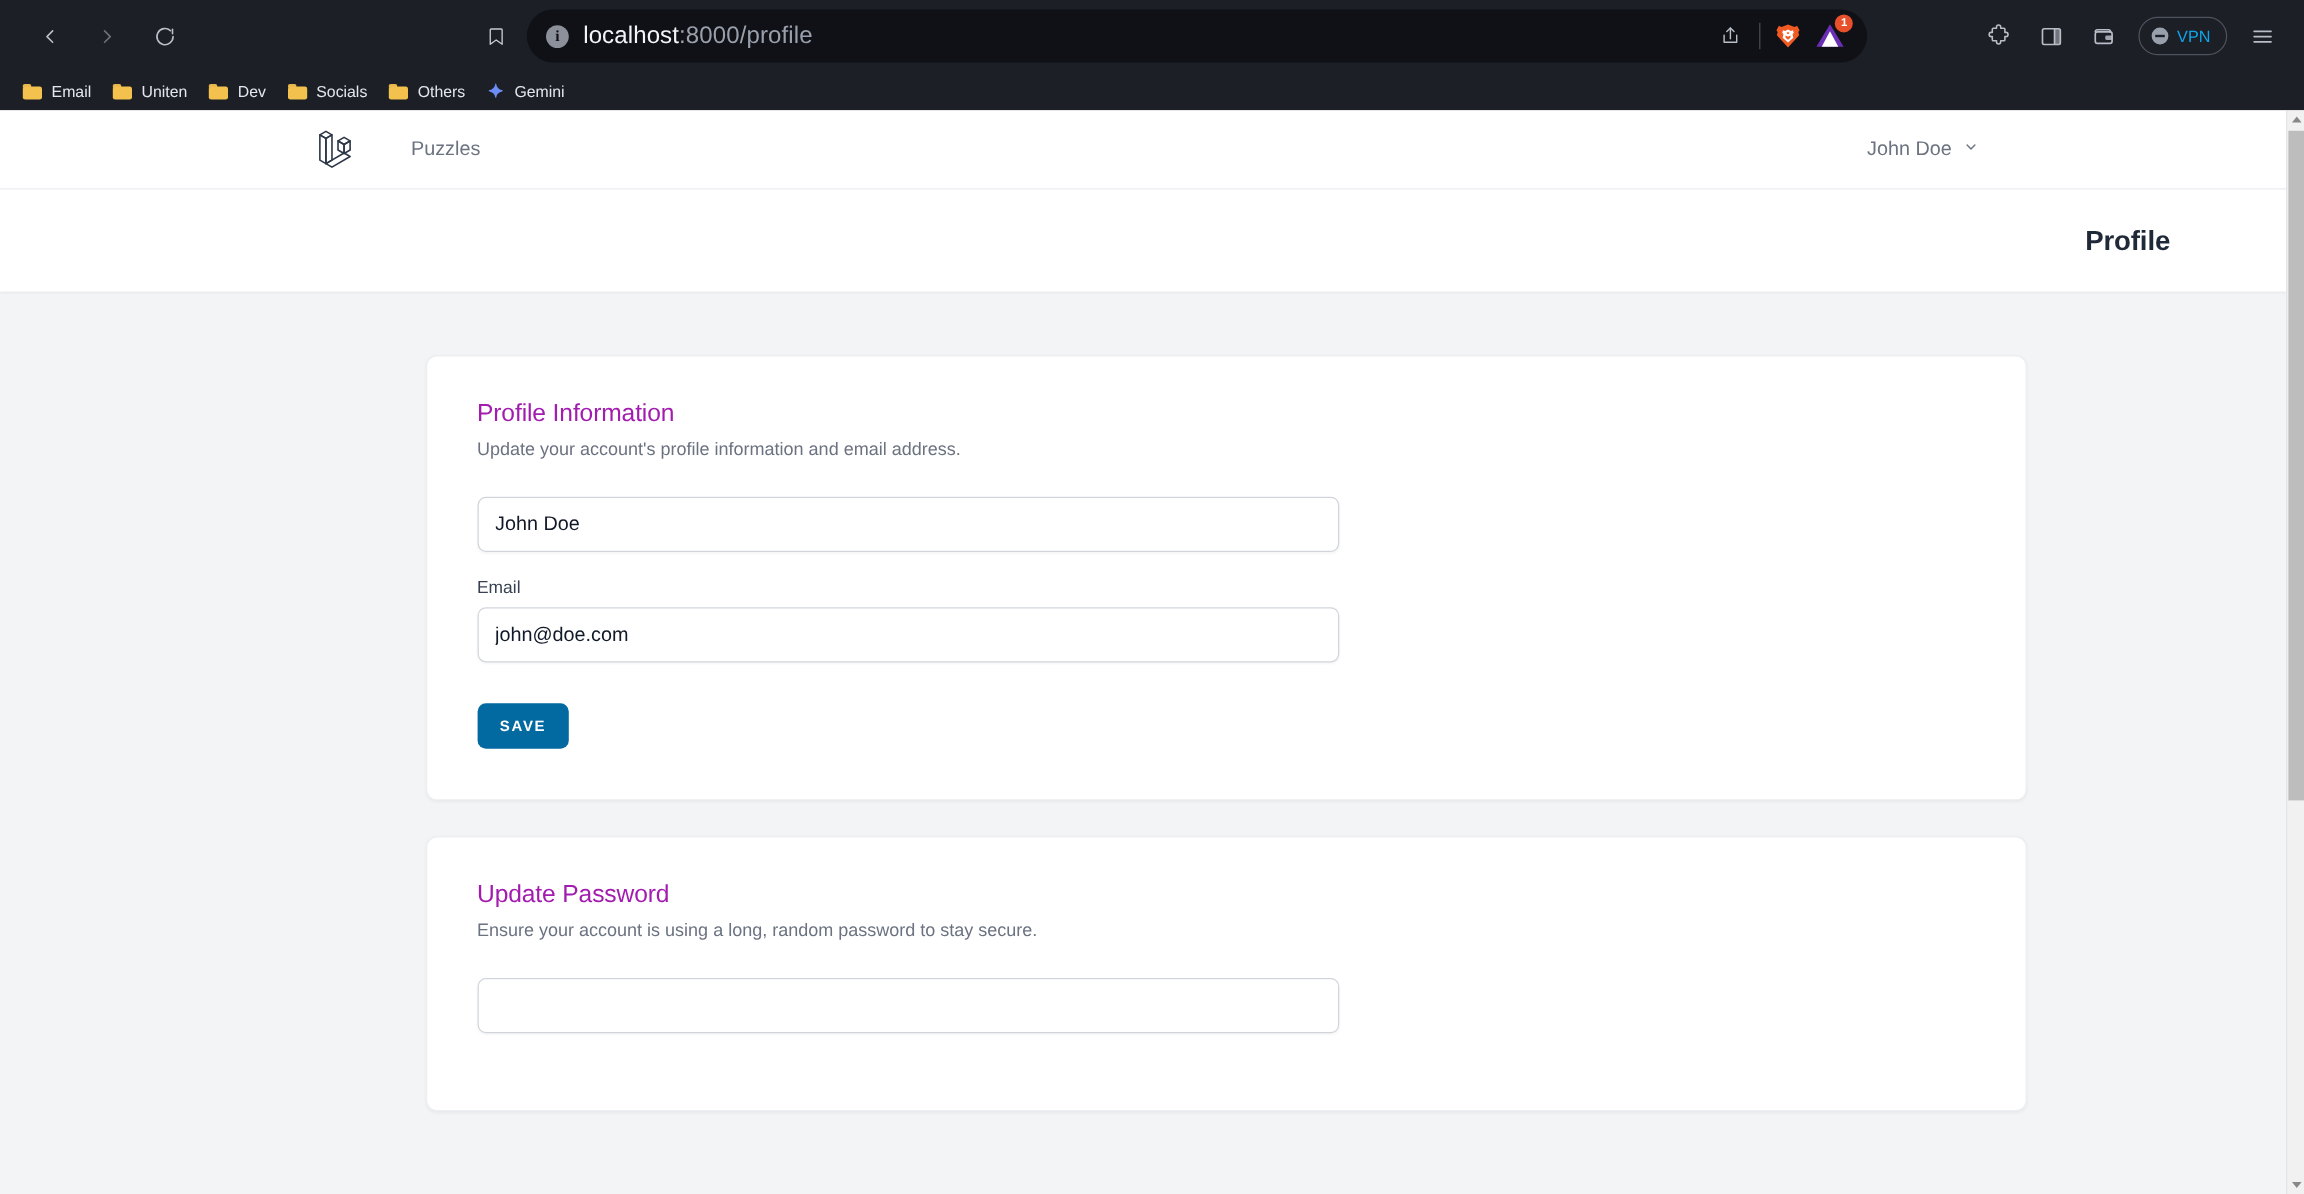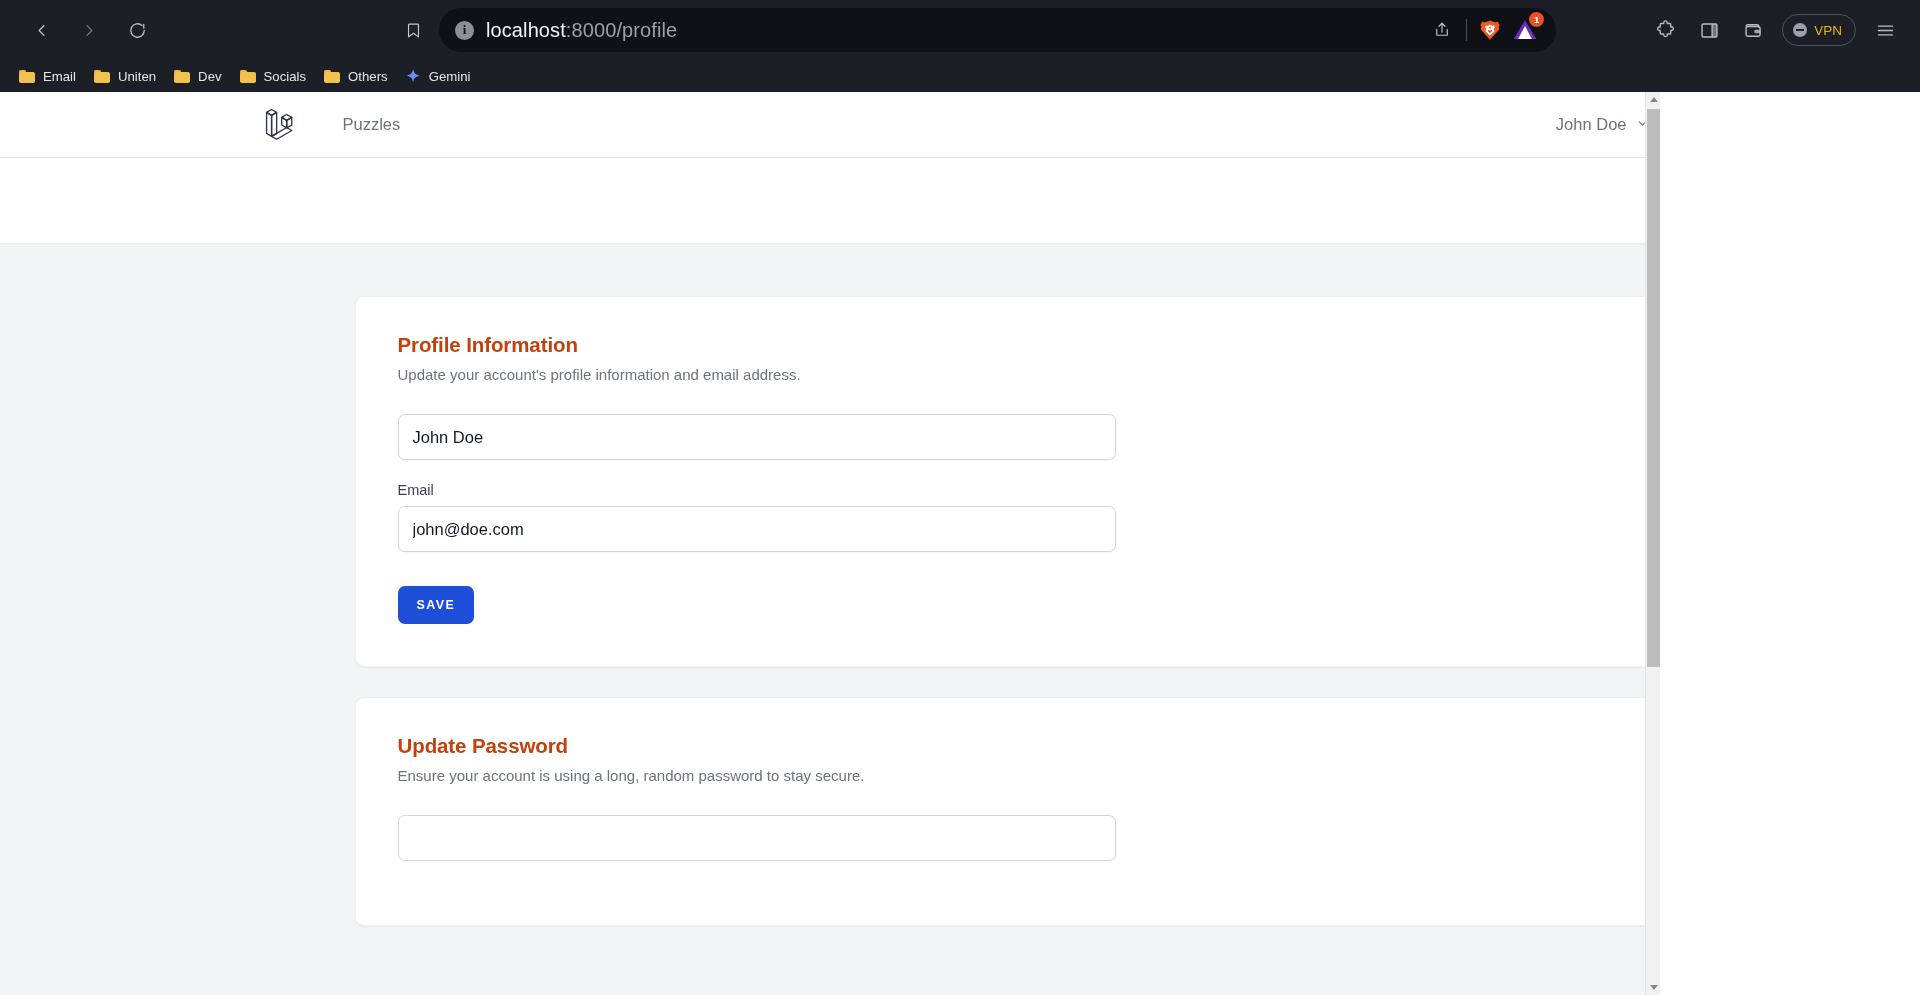--- a/index.html
+++ b/index.html
@@ -135,21 +135,21 @@
   }
 
   .vpn-pill {
     display: flex;
     align-items: center;
     gap: 7px;
     border: 1px solid #4e545f;
     border-radius: 17px;
     height: 32px;
     padding: 0 13px 0 10px;
-    color: #eab308;
+    color: #0ea5e9;
     font-size: 13.5px;
     margin: 0 6px;
   }
   .vpn-dot {
     width: 14px; height: 14px;
     border-radius: 50%;
     background: #9aa0ab;
     display: flex; align-items: center; justify-content: center;
   }
   .vpn-dot i {
@@ -198,21 +198,21 @@
     border-radius: 2px;
   }
   .gemini-icon {
     width: 15px; height: 15px;
     flex-shrink: 0;
   }
 
   
   .viewport {
     position: relative;
-    width: 1660px;
+    width: 1920px;
     height: 903px;
     background: #ffffff;
     overflow: hidden;
   }
 
   .page {
     width: 1905px;
     height: 903px;
     background: #f3f4f6;
     overflow: hidden;
@@ -291,22 +291,22 @@
     background: #ffffff;
     border: 1px solid #eceef1;
     border-radius: 9px;
     box-shadow: 0 1px 3px rgba(0,0,0,0.05);
     padding: 36px 42px 42px 42px;
     margin-bottom: 30px;
   }
 
   .card-title {
     font-size: 20.5px;
-    font-weight: 700;
-    color: #c2410c;
+    font-weight: 400;
+    color: #a21caf;
     letter-spacing: -0.1px;
   }
   .card-sub {
     font-size: 15px;
     color: #6b7280;
     margin-top: 9px;
   }
 
   .form { margin-top: 31px; }
   .field { margin-bottom: 22px; }
@@ -325,21 +325,21 @@
     color: #111827;
     padding: 0 14px;
     background: #fff;
     font-family: "Liberation Sans", sans-serif;
     box-shadow: 0 1px 2px rgba(0,0,0,0.04);
   }
   .field-input::placeholder { color: #9ca3af; }
 
   .btn-save {
     margin-top: 12px;
-    background: #1d4ed8;
+    background: #0369a1;
     color: #ffffff;
     border: none;
     border-radius: 7px;
     height: 38px;
     padding: 0 19px;
     font-size: 12.5px;
     font-weight: bold;
     letter-spacing: 1.4px;
     font-family: "Liberation Sans", sans-serif;
     cursor: pointer;

